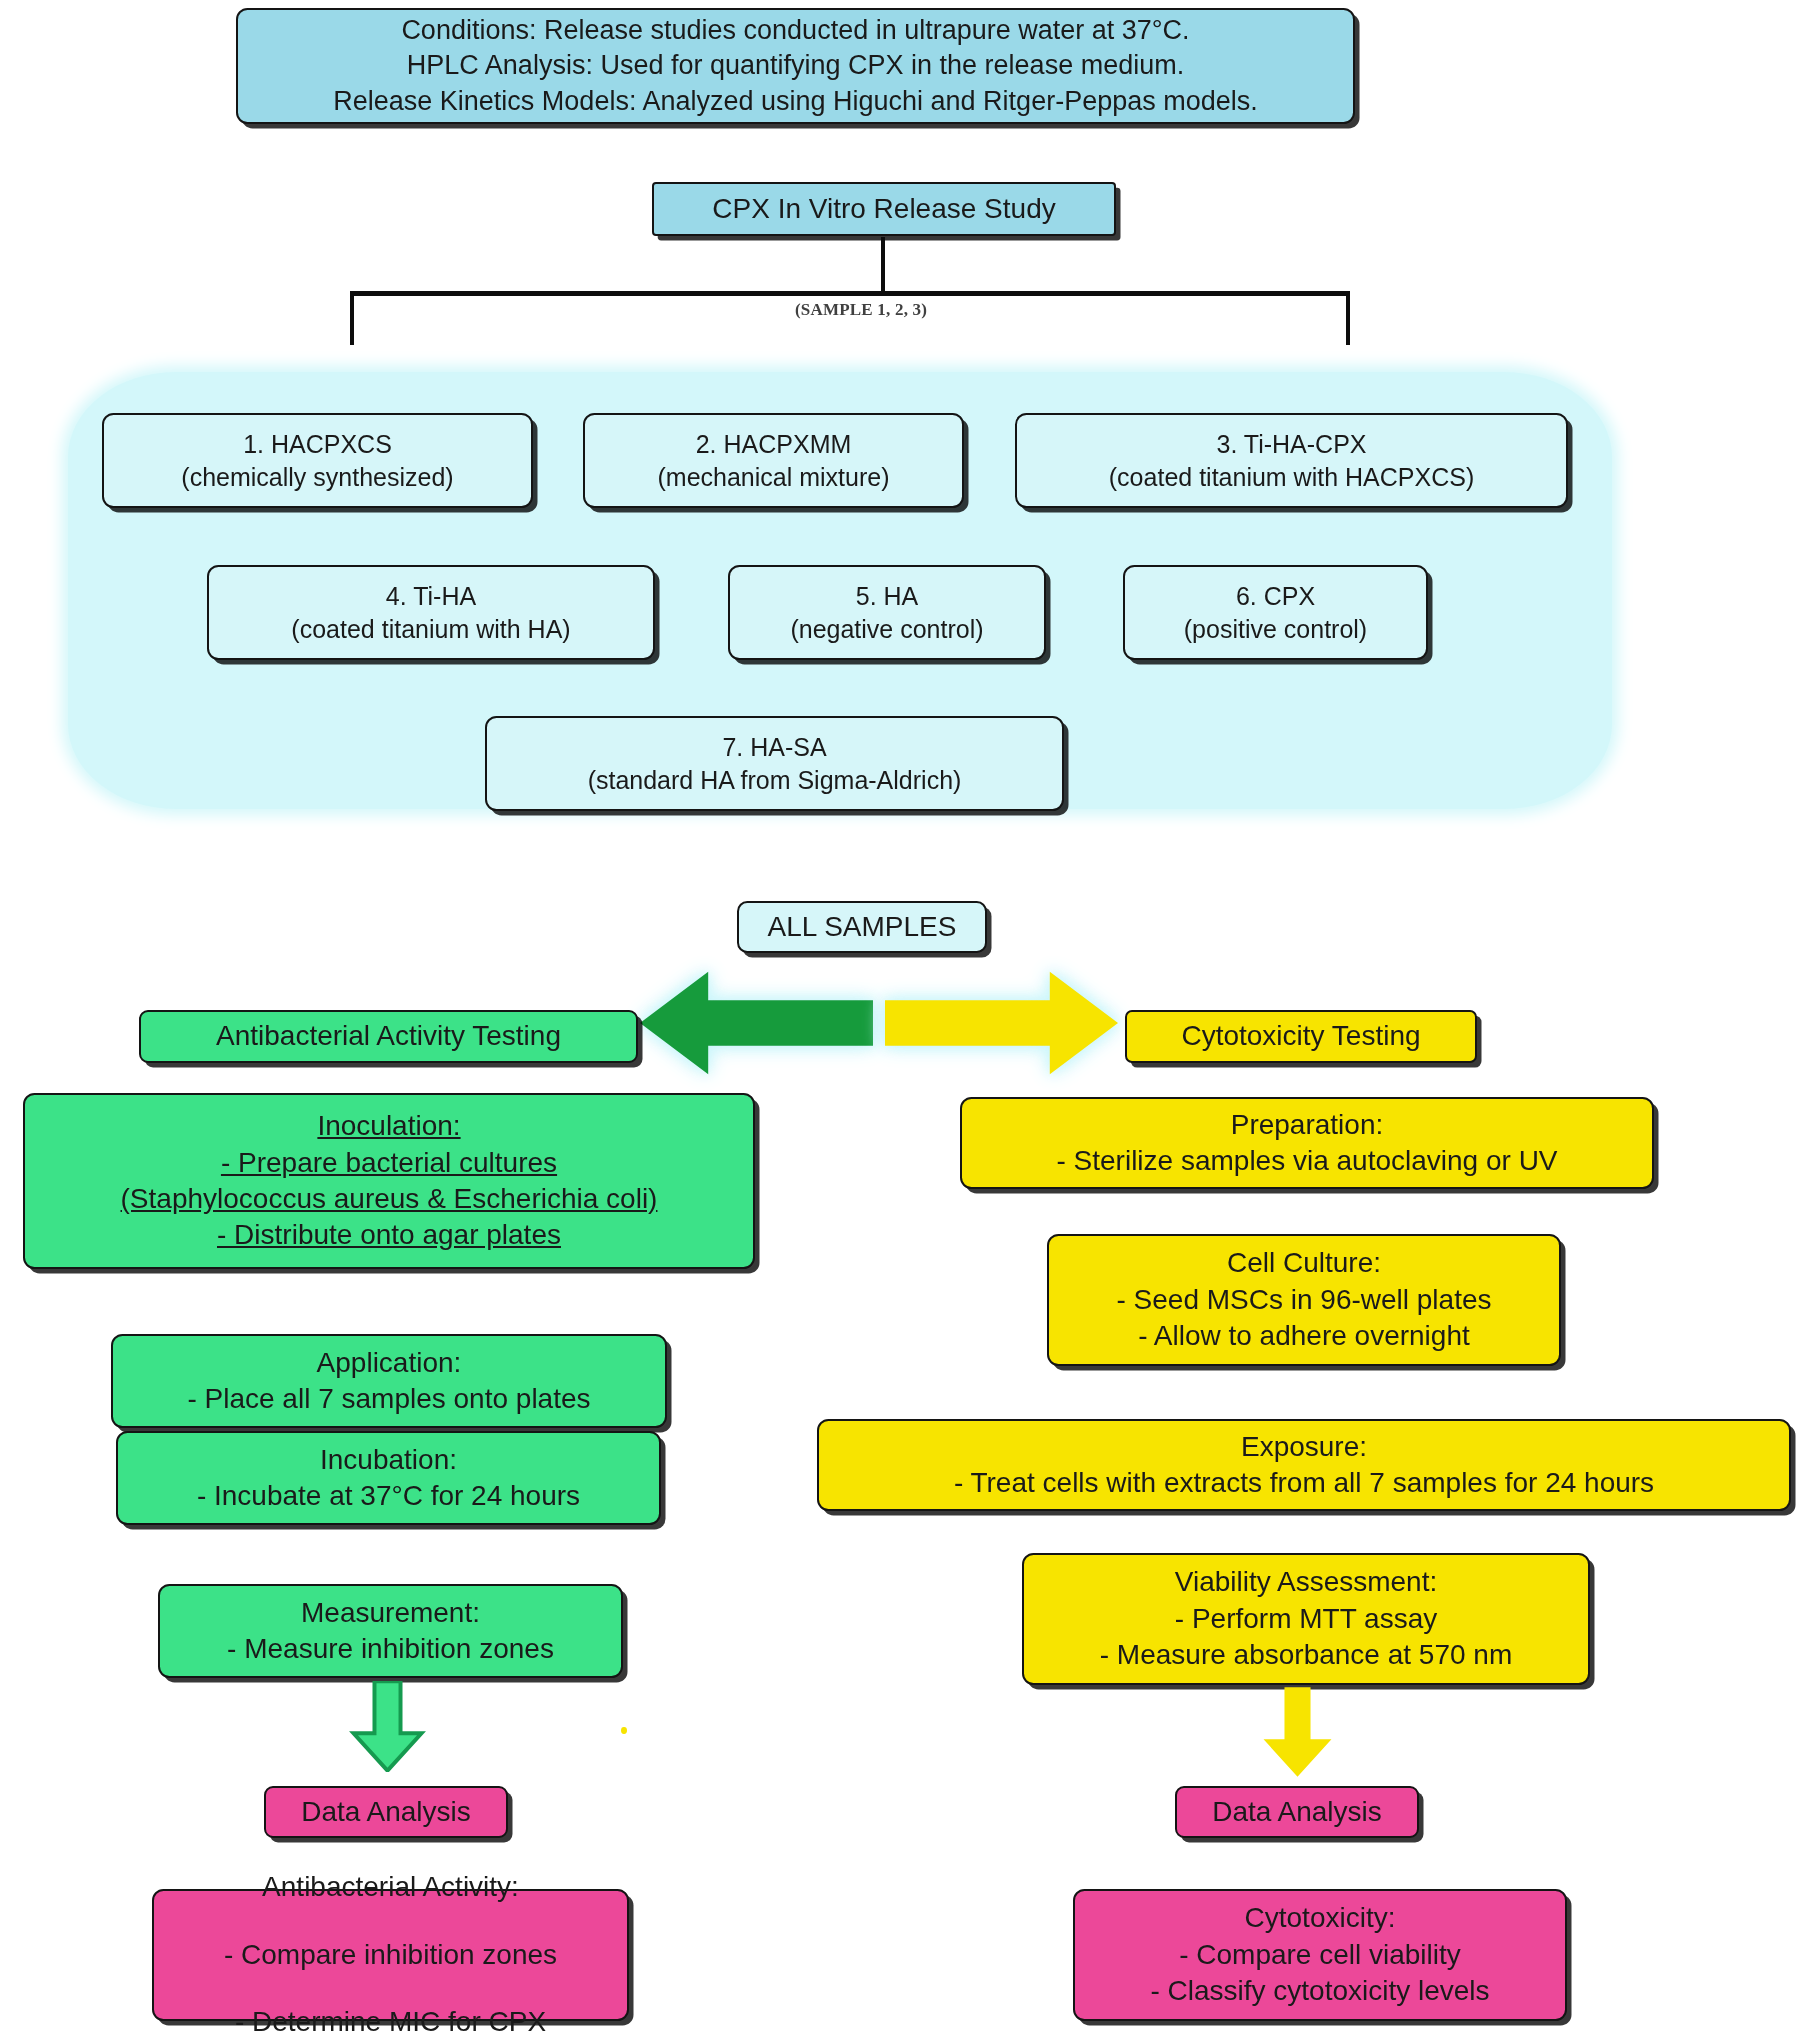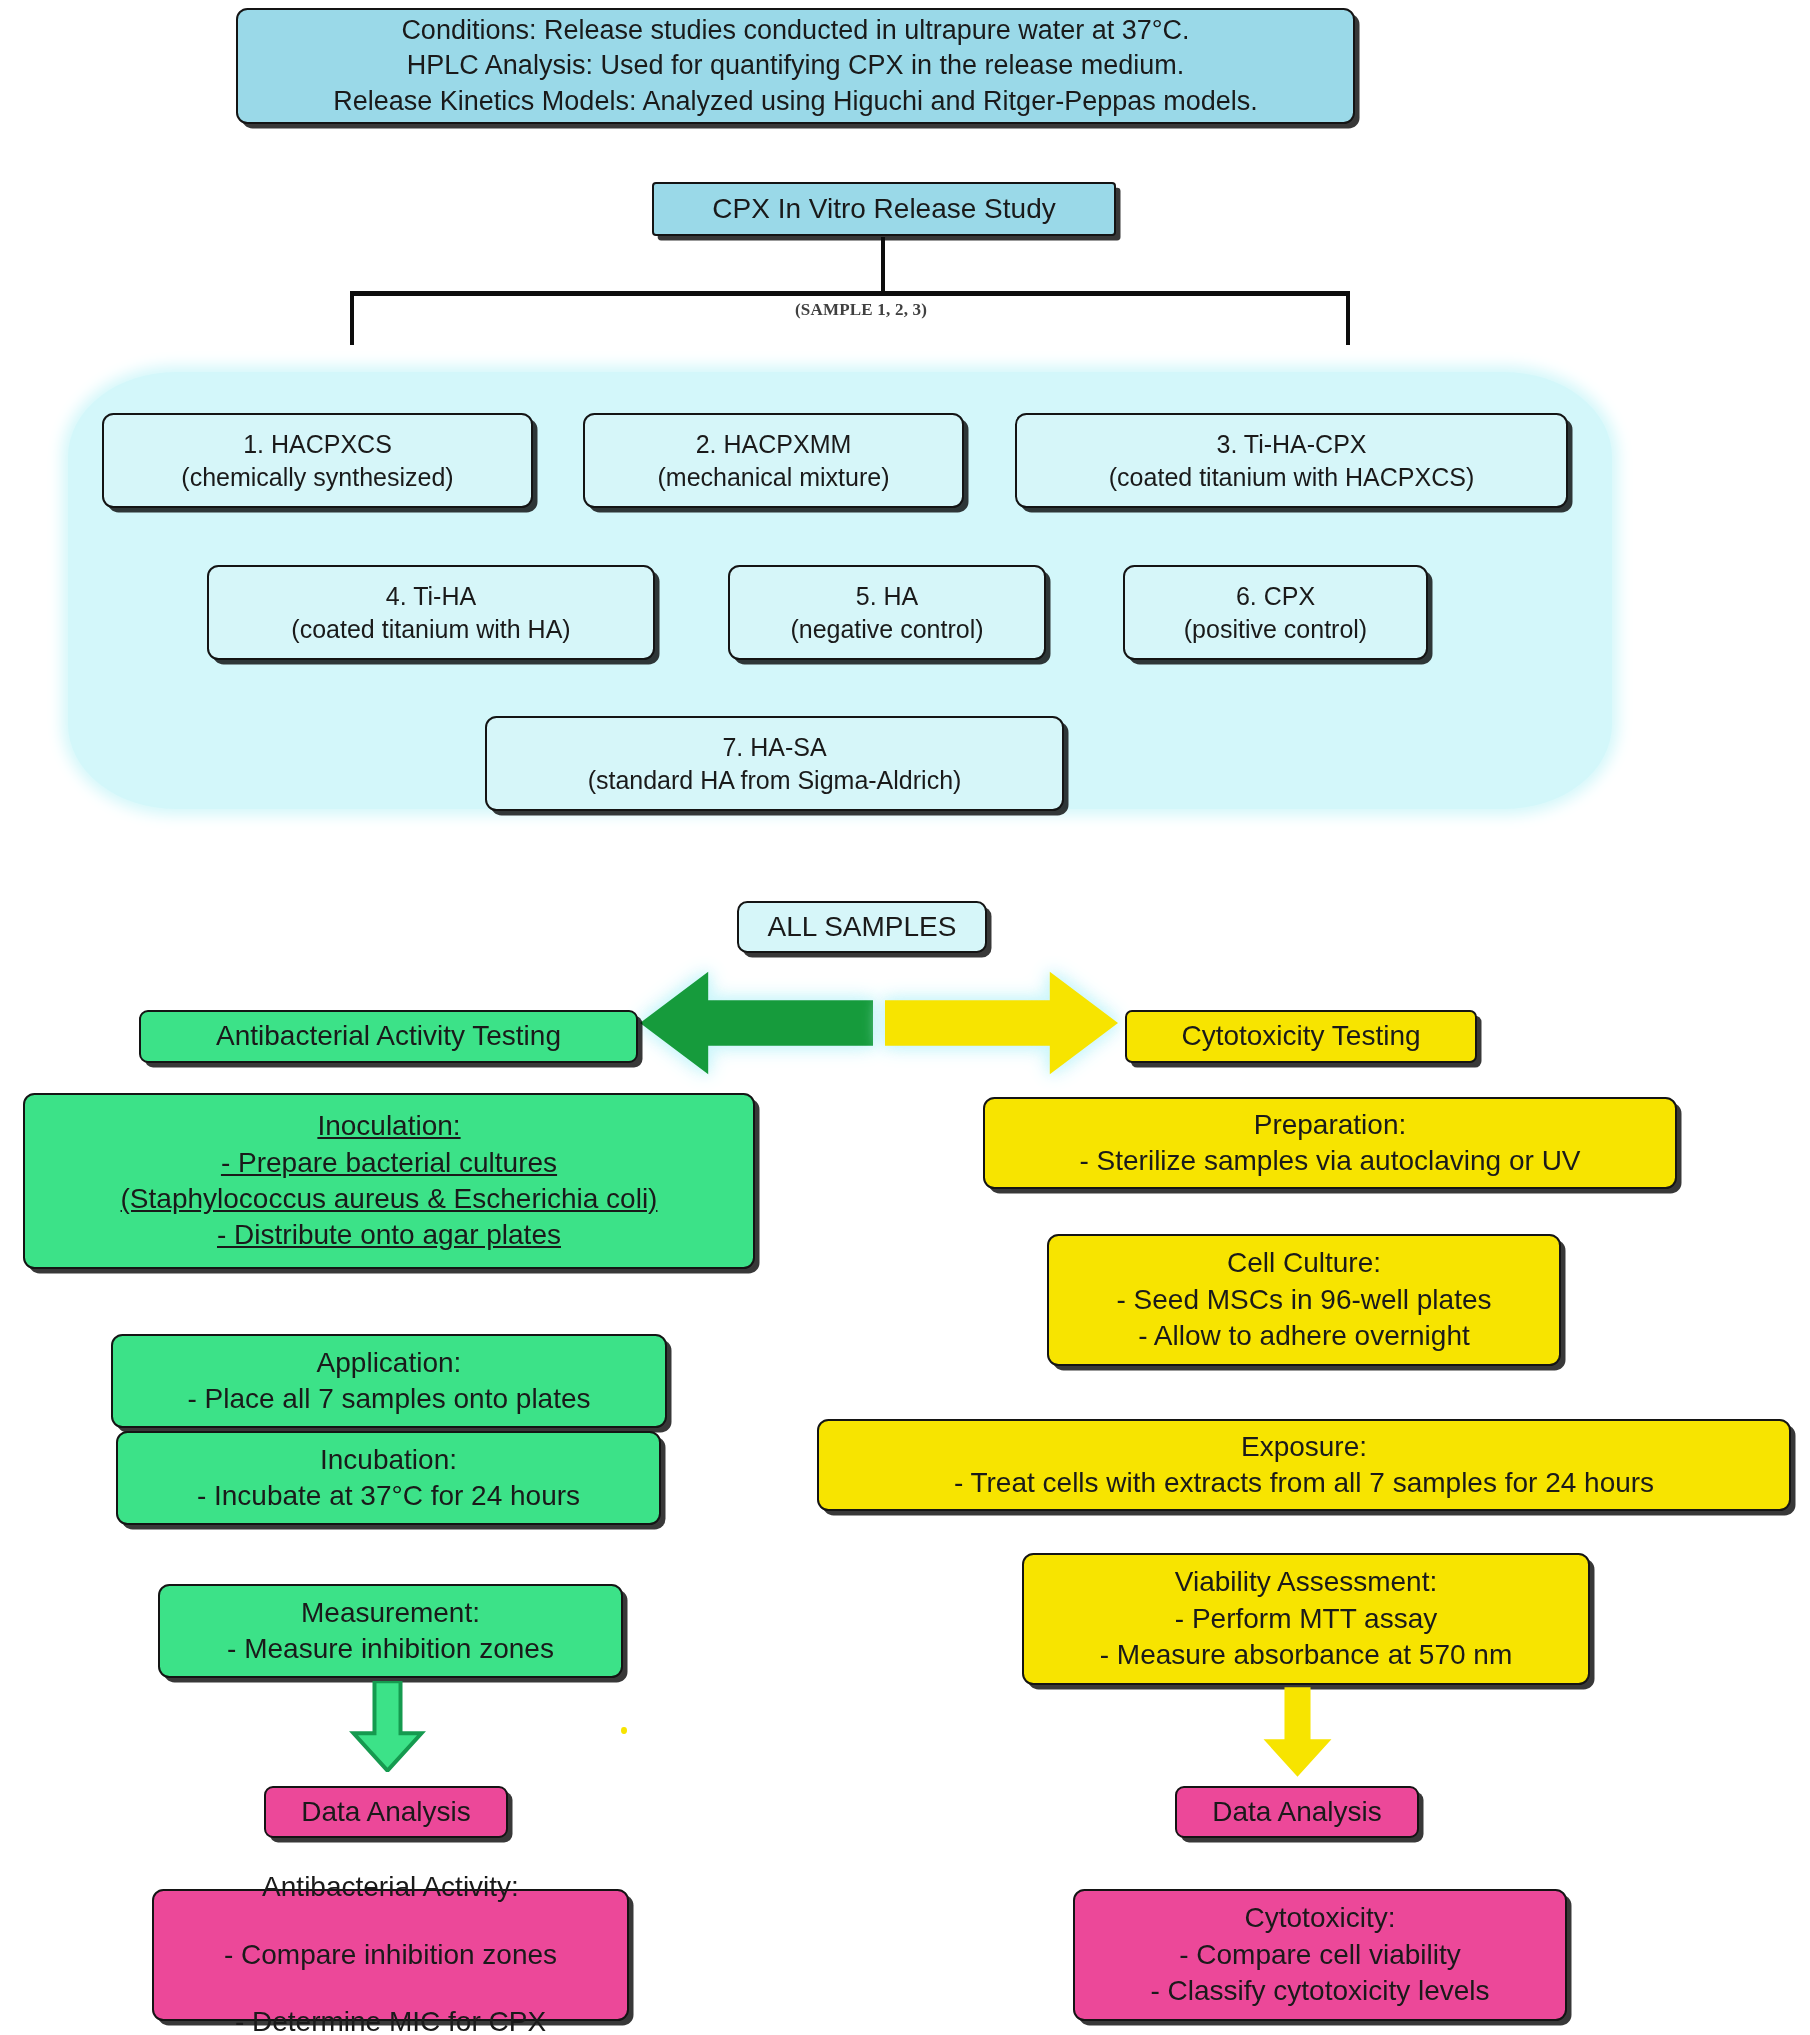--- a/index.html
+++ b/index.html
@@ -188,21 +188,21 @@
   <div class="node gray-node" style="left:264px; top:1786px; width:244px; height:52px; font-size:28px; border-radius:9px;">
     <span class="ln">Data Analysis</span>
   </div>
 
   <div class="node gray-node" style="left:152px; top:1889px; width:477px; height:132px; font-size:28px; border-radius:11.4px;gap:31px;">
     <span class="ln">Antibacterial Activity:</span>
     <span class="ln">- Compare inhibition zones</span>
     <span class="ln">- Determine MIC for CPX</span>
   </div>
 
-  <div class="node yellow-node" style="left:960px; top:1097px; width:694px; height:92px; font-size:28px; border-radius:11.4px;margin-left:23px;">
+  <div class="node yellow-node" style="left:960px; top:1097px; width:694px; height:92px; font-size:28px; border-radius:11.4px;">
     <span class="ln">Preparation:</span>
     <span class="ln">- Sterilize samples via autoclaving or UV</span>
   </div>
 
   <div class="node yellow-node" style="left:1047px; top:1234px; width:514px; height:132px; font-size:28px; border-radius:11.4px;">
     <span class="ln">Cell Culture:</span>
     <span class="ln">- Seed MSCs in 96-well plates</span>
     <span class="ln">- Allow to adhere overnight</span>
   </div>
 

